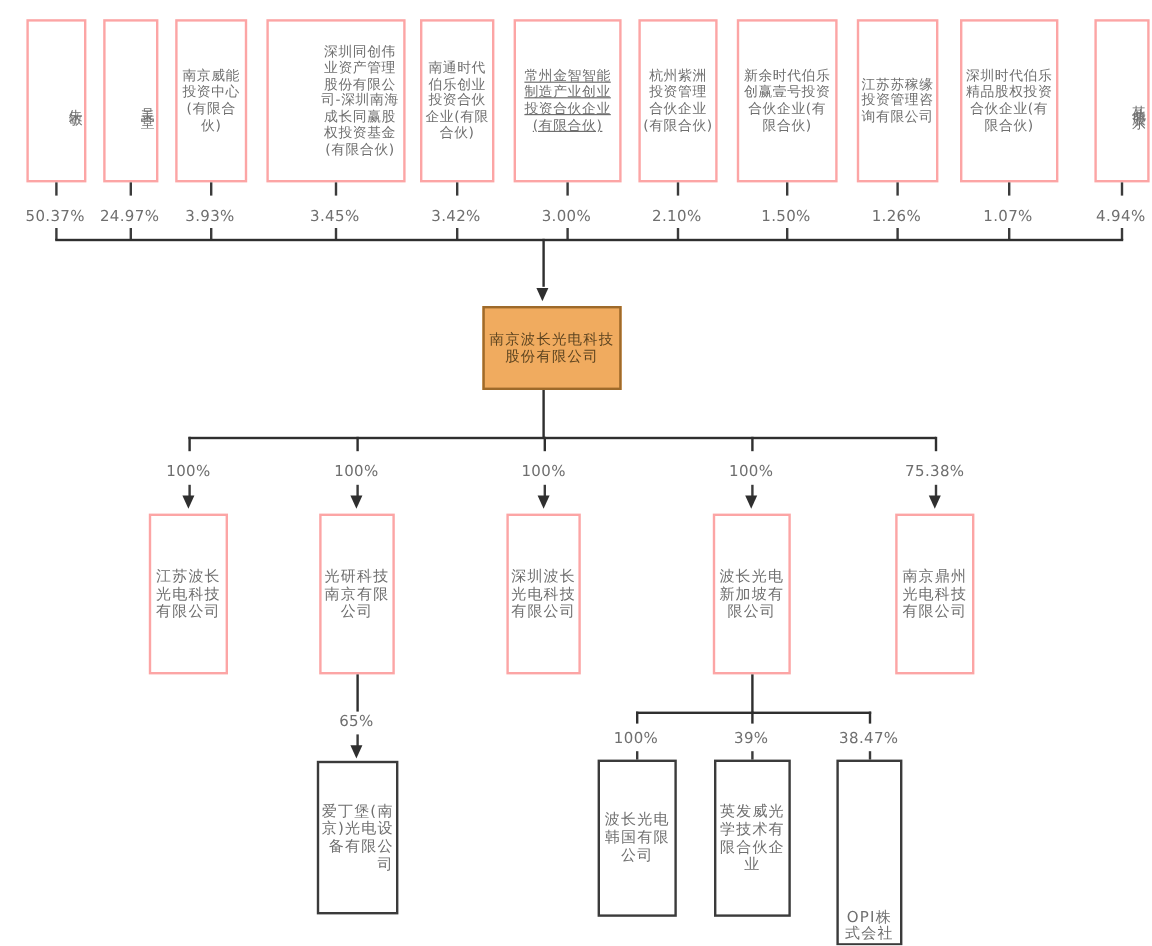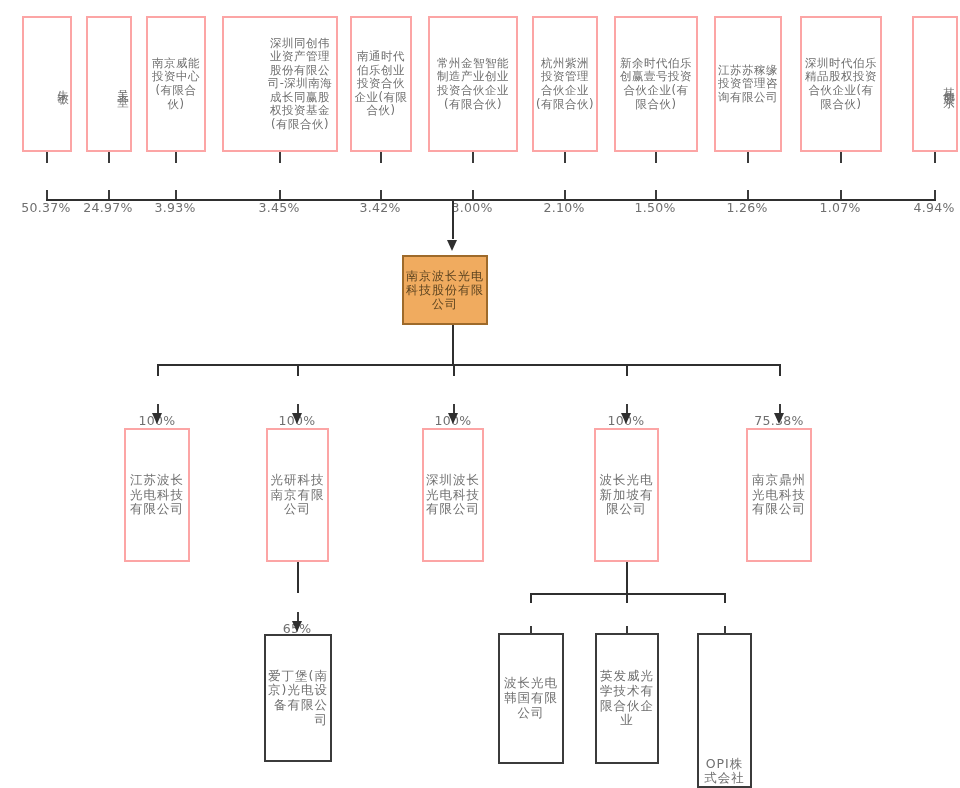--- a/index.html
+++ b/index.html
@@ -49,21 +49,21 @@
     writing-mode: vertical-rl;
     text-orientation: upright;
     letter-spacing: 3px;
     line-height: 1;
   }
 
   
   .issuer {
     left: 402px;
     top: 255px;
-    width: 86px;
+    width: 116px;
     height: 70px;
     background: #f0ab5f;
     border: 2px solid #9e6a2a;
     font-size: 12px;
     color: #5d4420;
     letter-spacing: 1px;
   }
 
   
   .sub {
@@ -94,21 +94,20 @@
     width: 2px;
     background: #3b3b3b;
   }
   .pct {
     position: absolute;
     font-size: 12.5px;
     color: #6f6f6f;
     text-align: center;
     white-space: nowrap;
     letter-spacing: 0.3px;
-    margin-top: 28px;
   }
   .arrow {
     position: absolute;
     width: 0;
     height: 0;
     border-left: 5.5px solid transparent;
     border-right: 5.5px solid transparent;
     border-top: 11px solid #2f2f2f;
   }
 
@@ -143,21 +142,21 @@
   </div>
   <div class="node sh" style="left:146px; width:60px;">
     <span class="txt">南京威能投资中心(有限合伙)</span>
   </div>
   <div class="node sh" style="left:222px; width:116px;padding-left:40px;">
     <span class="txt">深圳同创伟业资产管理股份有限公司-深圳南海成长同赢股权投资基金(有限合伙)</span>
   </div>
   <div class="node sh" style="left:350px; width:62px;">
     <span class="txt">南通时代伯乐创业投资合伙企业(有限合伙)</span>
   </div>
-  <div class="node sh" style="left:428px; width:90px;">
+  <div class="node sh" style="left:428px; width:90px;text-decoration:underline;">
     <span class="txt">常州金智智能制造产业创业投资合伙企业(有限合伙)</span>
   </div>
   <div class="node sh" style="left:532px; width:66px;">
     <span class="txt">杭州紫洲投资管理合伙企业(有限合伙)</span>
   </div>
   <div class="node sh" style="left:614px; width:84px;">
     <span class="txt">新余时代伯乐创赢壹号投资合伙企业(有限合伙)</span>
   </div>
   <div class="node sh" style="left:714px; width:68px;">
     <span class="txt">江苏苏稼缘投资管理咨询有限公司</span>

